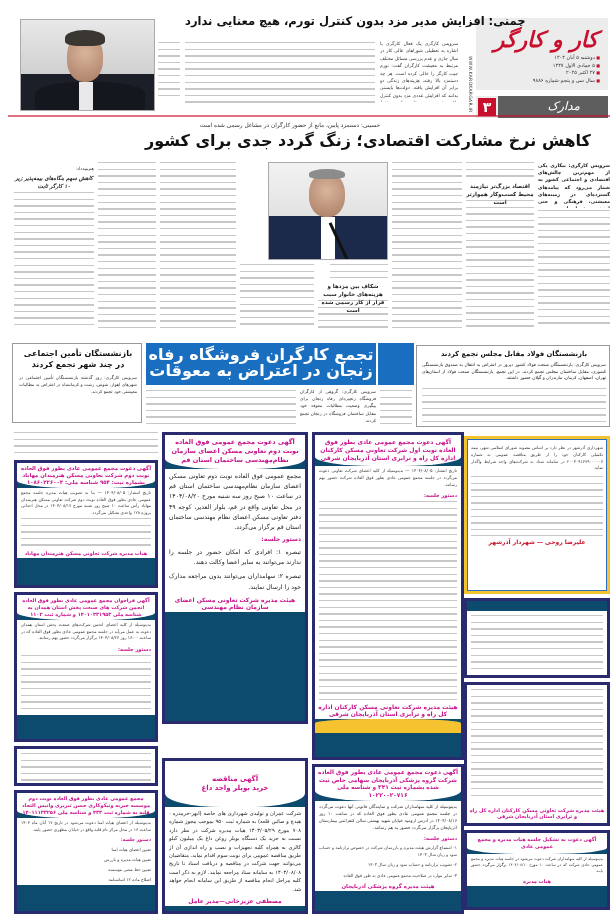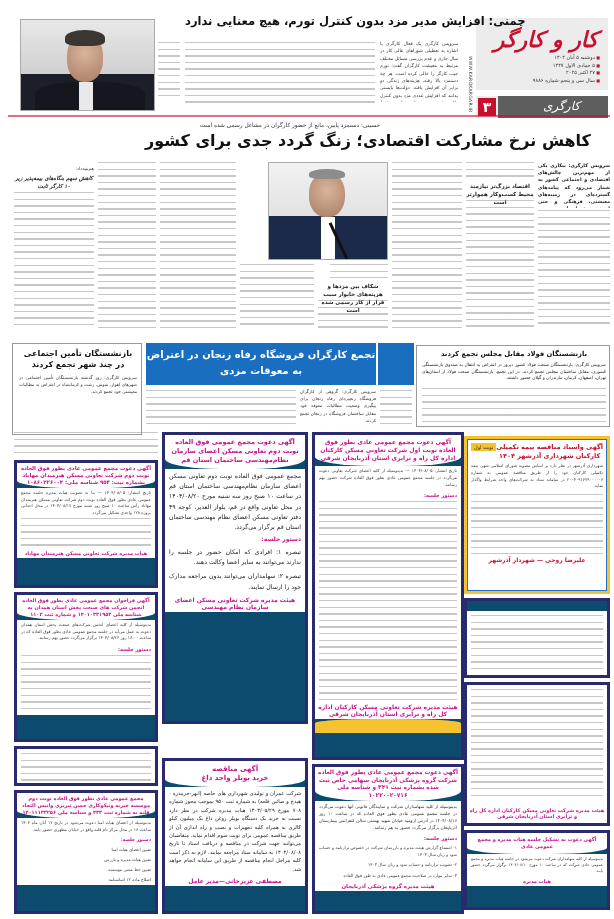--- a/index.html
+++ b/index.html
@@ -44,21 +44,21 @@
     <div id="mast-logo">کار و کارگر</div>
     <ul id="mast-list">
       <li>دوشنبه ۵ آبان ۱۴۰۴</li>
       <li>۵ جمادی الاول ۱۴۴۷</li>
       <li>۲۷ اکتبر ۲۰۲۵</li>
       <li>سال سی و پنجم-شماره ۹۸۸۶</li>
     </ul>
   </div>
   <div id="mast-side">WWW.KAROKARGAR.IR</div>
   <div id="mast-section">
-    <span id="mast-section-label">کارگری</span>
+    <span id="mast-section-label">مدارک</span>
     <span id="mast-page">۳</span>
   </div>
 </div>
 
 <div class="abs h1" style="left:185px;top:14px;font-size:11.5px">چمنی: افزایش مدیر مزد بدون کنترل تورم، هیچ معنایی ندارد</div>
 <div class="abs txt" style="left:380px;top:40px;width:78px;height:62px;font-size:4.6px;line-height:7.4px;color:#333">سرویس کارگری یک فعال کارگری با اشاره به تعطیلی شوراهای عالی کار در سال جاری و عدم بررسی مسائل مختلف مرتبط به معیشت کارگران گفت: تورم جیب کارگر را خالی کرده است. هر چه دستمزد بالا رفته، هزینه‌های زندگی دو برابر آن افزایش یافته. دولت‌ها بایستی بدانند که افزایش عددی مزد بدون کنترل واقعی تورم هیچ معنایی ندارد و فقط سفره مردم را کوچک‌تر می‌کند.</div>
 <div class="abs txt-lines" style="left:185px;top:42px;width:190px;height:62px"></div>
 <div class="abs txt-lines" style="left:158px;top:42px;width:22px;height:58px"></div>
 <div class="abs photo" style="left:20px;top:19px;width:135px;height:92px;background:linear-gradient(180deg,#e8e8e8 0,#d0d0d0 60%,#1c1f28 60%)">
   <div class="face" style="left:46px;top:14px;width:36px;height:48px"></div>
@@ -88,41 +88,37 @@
 <div class="abs subhead" style="left:318px;top:282px;width:70px">شکاف بین مزدها و هزینه‌های خانوار سبب فرار از کار رسمی شده است</div>
 <div class="abs txt-lines" style="left:318px;top:300px;width:70px;height:28px"></div>
 <div class="abs txt-lines" style="left:240px;top:264px;width:74px;height:64px"></div>
 <div class="abs txt-lines" style="left:160px;top:162px;width:76px;height:166px"></div>
 <div class="abs txt-lines" style="left:98px;top:162px;width:58px;height:166px"></div>
 
 <div class="abs" style="left:14px;top:166px;width:80px;font-size:4.5px;color:#333;text-align:right">هم‌بنیه‌داد:</div>
 <div class="abs subhead" style="left:14px;top:174px;width:80px;font-style:italic">کاهش سهم بنگاه‌های بیمه‌پذیر زیر ۱۰ کارگر ثابت</div>
 <div class="abs txt-lines" style="left:14px;top:192px;width:80px;height:136px"></div>
 
-<div class="abs boxed" style="left:12px;top:343px;width:130px;height:92px">
+<div class="abs boxed" style="left:12px;top:343px;width:130px;height:80px">
   <div class="abs" style="left:8px;top:4px;width:114px;font-weight:bold;font-size:8px;line-height:11px;text-align:center;color:#111">بازنشستگان تأمین اجتماعی در چند شهر تجمع کردند</div>
   <div class="abs txt" style="left:6px;top:30px;width:118px;height:46px;font-size:4.4px;color:#333">سرویس کارگری: روز گذشته بازنشستگان تأمین اجتماعی در شهرهای اهواز، شوش، رشت و کرمانشاه در اعتراض به مطالبات معیشتی خود تجمع کردند.</div>
 </div>
-<div class="abs blue-banner" style="left:146px;top:343px;width:230px;height:42px;font-size:10px;line-height:16px;padding-top:4px">تجمع کارگران فروشگاه رفاه زنجان در اعتراض به معوقات مزدی</div>
+<div class="abs blue-banner" style="left:146px;top:343px;width:230px;height:42px;font-size:16px;line-height:16px;padding-top:4px">تجمع کارگران فروشگاه رفاه زنجان در اعتراض به معوقات مزدی</div>
 <div class="abs txt" style="left:300px;top:388px;width:76px;height:38px;font-size:4.4px;color:#333">سرویس کارگری: گروهی از کارگران فروشگاه زنجیره‌ای رفاه زنجان برای پیگیری وضعیت مطالبات معوقه خود مقابل ساختمان فروشگاه در زنجان تجمع کردند.</div>
 <div class="abs txt-lines" style="left:146px;top:390px;width:150px;height:36px"></div>
 <div class="abs blue-banner" style="left:378px;top:343px;width:36px;height:42px"></div>
 <div class="abs txt-lines" style="left:380px;top:390px;width:32px;height:36px"></div>
 <div class="abs boxed" style="left:416px;top:345px;width:194px;height:82px">
   <div class="abs" style="left:4px;top:4px;width:186px;font-weight:bold;font-size:6.8px;text-align:center;color:#111">بازنشستگان فولاد مقابل مجلس تجمع کردند</div>
   <div class="abs txt" style="left:5px;top:16px;width:184px;height:24px;font-size:4.4px;line-height:6.6px;color:#222">سرویس کارگری: بازنشستگان صنعت فولاد کشور دیروز در اعتراض به انتقال به صندوق بازنشستگی کشوری، مقابل ساختمان مجلس تجمع کردند. در این تجمع، بازنشستگان صنعت فولاد از استان‌های تهران، اصفهان، کرمان، مازندران و گیلان حضور داشتند.</div>
   <div class="abs txt-lines" style="left:5px;top:42px;width:184px;height:36px"></div>
 </div>
 
 <div class="ad" style="left:464px;top:436px;width:146px;height:158px;border-color:#f5c330;border-width:3px">
   <div style="background:#fff;border:1px solid #2a70c0;position:absolute;inset:0;padding:3px">
-    <div style="display:flex;align-items:flex-start;justify-content:space-between">
-      <div class="ad-title" style="color:#c8102e;font-size:6.5px;line-height:9px;text-align:center;flex:1">آگهی واسناد مناقصه بیمه تکمیلی کارکنان شهرداری آذرشهر ۱۴۰۴</div>
-      <span class="badge-turn">نوبت اول</span>
-    </div>
     <div class="ad-body" style="padding:2px 0">شهرداری آذرشهر در نظر دارد بر اساس مصوبه شورای اسلامی شهر، بیمه تکمیلی کارکنان خود را از طریق مناقصه عمومی به شماره ۲۰۰۴۰۹۱۶۷۹۰۰۰۰۰۷ در سامانه ستاد به شرکت‌های واجد شرایط واگذار نماید.</div>
     <div class="txt-lines" style="height:60px;margin-top:2px"></div>
     <div class="ad-sign" style="color:#c8102e">علیرضا روحی — شهردار آذرشهر</div>
   </div>
 </div>
 <div class="ad" style="left:464px;top:598px;width:146px;height:80px;border-color:#2a2a6e">
   <div class="ad-wrap-yellow" style="height:10px"></div>
   <div class="txt-lines" style="height:56px;margin:4px"></div>
 </div>
 
@@ -156,21 +152,21 @@
     <div class="ad-title" style="font-size:6.5px;line-height:9px">آگهی دعوت مجمع عمومی فوق العاده نوبت دوم تعاونی مسکن اعضای سازمان نظام‌مهندسی ساختمان استان قم</div>
   </div>
   <div class="ad-body big">مجمع عمومی فوق العاده نوبت دوم تعاونی مسکن اعضای سازمان نظام‌مهندسی ساختمان استان قم در ساعت ۱۰ صبح روز سه شنبه مورخ ۱۴۰۴/۰۸/۲۰ در محل تعاونی واقع در قم، بلوار الغدیر، کوچه ۴۹ دفتر تعاونی مسکن اعضای نظام مهندسی ساختمان استان قم برگزار می‌گردد.</div>
   <div class="ad-body" style="color:#c8108a;font-weight:bold;font-size:6px">دستور جلسه:</div>
   <div class="ad-body big">تبصره ۱: افرادی که امکان حضور در جلسه را ندارند می‌توانند به سایر اعضا وکالت دهند.</div>
   <div class="ad-body big">تبصره ۲: سهامداران می‌توانند بدون مراجعه مدارک خود را ارسال نمایند.</div>
   <div class="ad-sign" style="background:#fff">هیئت مدیره شرکت تعاونی مسکن اعضای سازمان نظام مهندسی</div>
 </div>
 
 <div class="ad ad-wrap-yellow" style="left:162px;top:758px;width:146px;height:156px;border-color:#2a2a6e">
-  <div class="ad-head" style="padding:4px">
+  <div class="ad-head" style="padding:14px">
     <div class="ad-title" style="font-size:7px;line-height:9px">آگهی مناقصه</div>
     <div class="ad-title" style="font-size:7px;line-height:9px">خرید بویلر واجد داغ</div>
   </div>
   <div class="ad-body" style="font-size:5.2px;line-height:8.4px;color:#222">شرکت عمران و تولیدی شهرداری های خاصه (ابهر-خرمدره - هیدج و صائین قلعه) به شماره ثبت ۹۵۰ بموجب مجوز شماره ۷۰۸ مورخ ۱۴۰۳/۰۵/۲۹ هیات مدیره شرکت در نظر دارد نسبت به خرید یک دستگاه بویلر روغن داغ یک میلیون کیلو کالری به همراه کلیه تجهیزات و نصب و راه اندازی آن از طریق مناقصه عمومی برای نوبت سوم اقدام نماید. متقاضیان می‌توانند جهت شرکت در مناقصه و دریافت اسناد تا تاریخ ۱۴۰۴/۰۸/۰۸ به سامانه ستاد مراجعه نمایند. لازم به ذکر است کلیه مراحل انجام مناقصه از طریق این سامانه انجام خواهد شد.</div>
   <div class="ad-sign" style="background:#fff;color:#c8108a">مصطفی عزیزخانی—مدیر عامل</div>
 </div>
 
 <div class="ad ad-wrap-yellow" style="left:312px;top:764px;width:152px;height:150px;border-color:#2a2a6e">
   <div class="ad-head" style="padding:2px">
     <div class="ad-title" style="font-size:5.8px;line-height:7.6px">آگهی دعوت مجمع عمومی عادی بطور فوق العاده شرکت گروه پزشکی آذربایجان سهامی خاص ثبت شده بشماره ثبت ۳۴۱ و شناسه ملی ۱۰۲۲۰۰۲۰۷۱۶</div>

